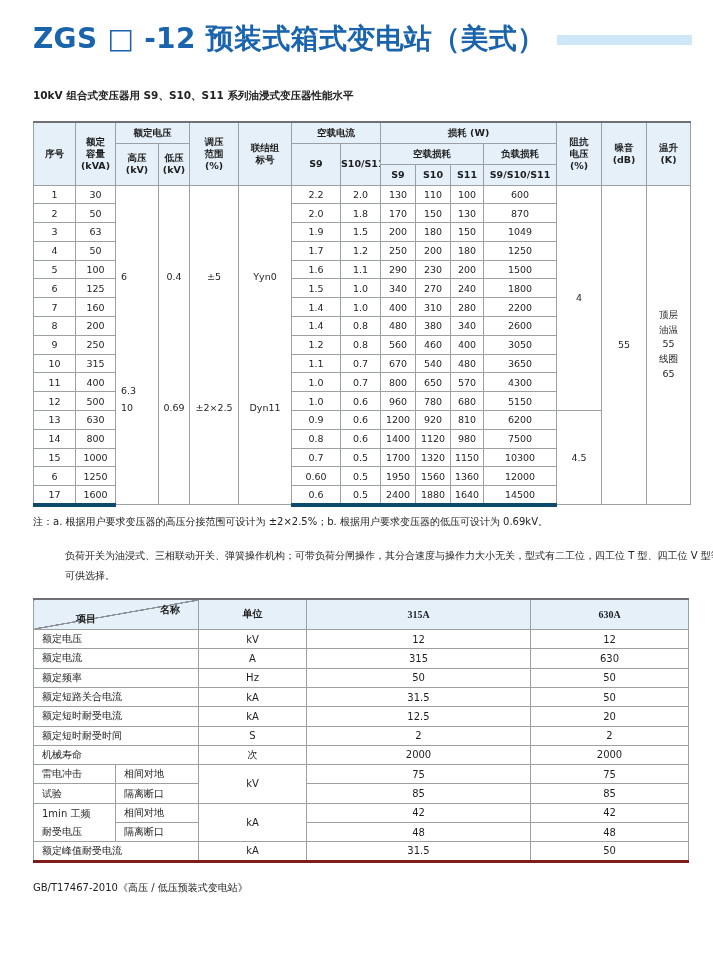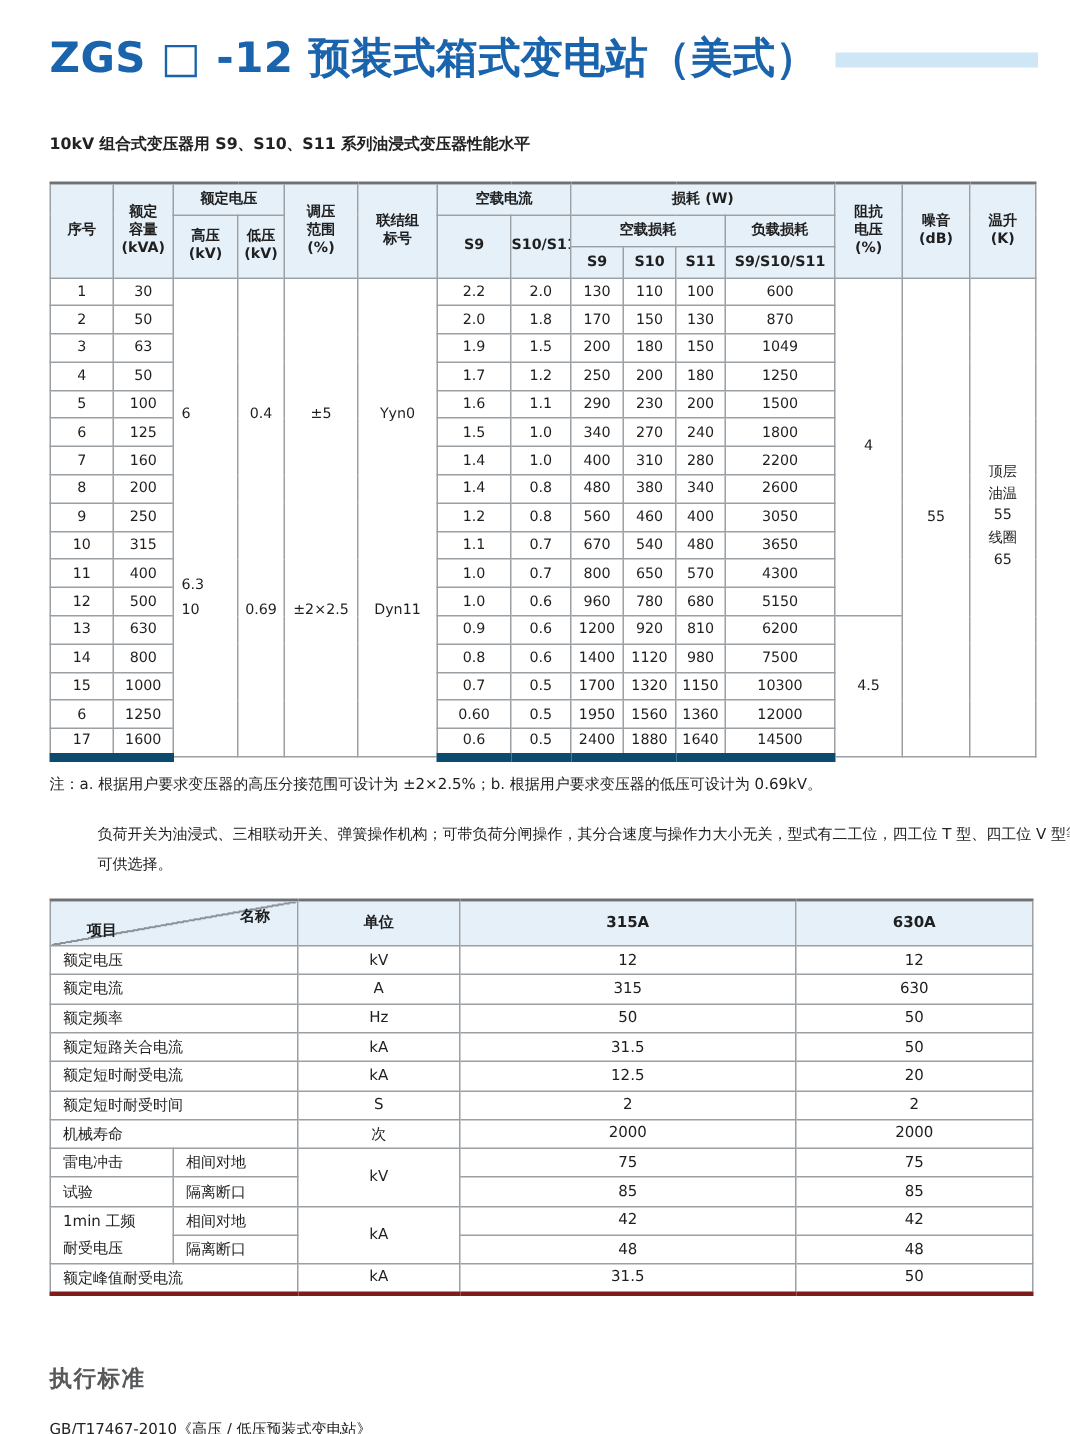--- a/index.html
+++ b/index.html
@@ -18,43 +18,43 @@
   th,td{border:1px solid #9aa0a4;text-align:center;padding:0;overflow:hidden;}
   thead th{background:#e5f0f9;font-weight:bold;}
   .pre{white-space:pre-line;line-height:1.3;}
 
   
   .t1{width:657px;margin-top:18px;font-size:9.5px;}
   .t1 thead tr{height:21px;}
   .t1 thead th{line-height:1.25;}
   .t1 tbody tr{height:18.8px;}
   .t1 thead tr:first-child th{border-top:2px solid #6e7276;}
-  .t1 tbody tr:last-child td{border-bottom:6px solid #0c4a6e;}
+  .t1 tbody tr:last-child td{border-bottom:4px solid #0c4a6e;}
   td.stack{position:relative;}
   .sv{position:absolute;left:0;width:100%;transform:translateY(-50%);}
   .p1{top:28.4%;}
   .p2{top:50.6%;margin-top:43px;}
   .p3{top:69.4%;}
   .hvcol .sv{text-align:left;box-sizing:border-box;padding-left:5px;}
   .temp-cell{line-height:1.55;}
 
   
   .note{margin-top:8px;font-size:10px;color:#222;}
   .para{margin-top:17px;font-size:10px;line-height:20px;color:#222;width:659px;margin-left:32px;}
 
   
   .t2{width:655px;margin-top:12px;font-size:10px;}
   .t2 thead tr{height:31px;}
   .t2 tbody tr{height:19.3px;}
-  .t2 thead tr:first-child th{border-top:2px solid #6e7276;}
+  .t2 thead tr:first-child th{border-top:2px solid #6e7276;font-family:Liberation Serif, serif;}
   .t2 tbody tr:last-child td{border-bottom:3px solid #7f1d1d;}
   .t2 .label{text-align:left;padding-left:8px;}
   .diag{position:relative;background-color:#e5f0f9;background-image:linear-gradient(to bottom right,transparent calc(50% - 0.7px),#8a9096 calc(50% - 0.7px),#8a9096 calc(50% + 0.7px),transparent calc(50% + 0.7px));}
   .diag .dn{position:absolute;top:3px;right:18px;}
-  .diag .di{position:absolute;bottom:3px;left:24px;}
+  .diag .di{position:absolute;bottom:3px;left:42px;}
   .twoline{line-height:1.75;}
 
   
   .std-heading{margin-top:46px;font-size:15px;color:#57585a;font-weight:bold;letter-spacing:1px;}
   .std-block{margin-top:15px;font-size:10px;line-height:19px;color:#222;}
   .std-block div{margin:0;}
 </style>
 </head>
 <body>
 
@@ -417,19 +417,18 @@
       </tr>
       <tr>
         <td colspan="2" class="label">额定峰值耐受电流</td>
         <td>kA</td>
         <td>31.5</td>
         <td>50</td>
       </tr>
     </tbody>
   </table>
 
-  <div class="std-heading">执行标准</div>
   <div class="std-block">
     <div>GB/T17467-2010《高压 / 低压预装式变电站》</div>
 
   </div>
 
 </div>
 
 </body></html>

